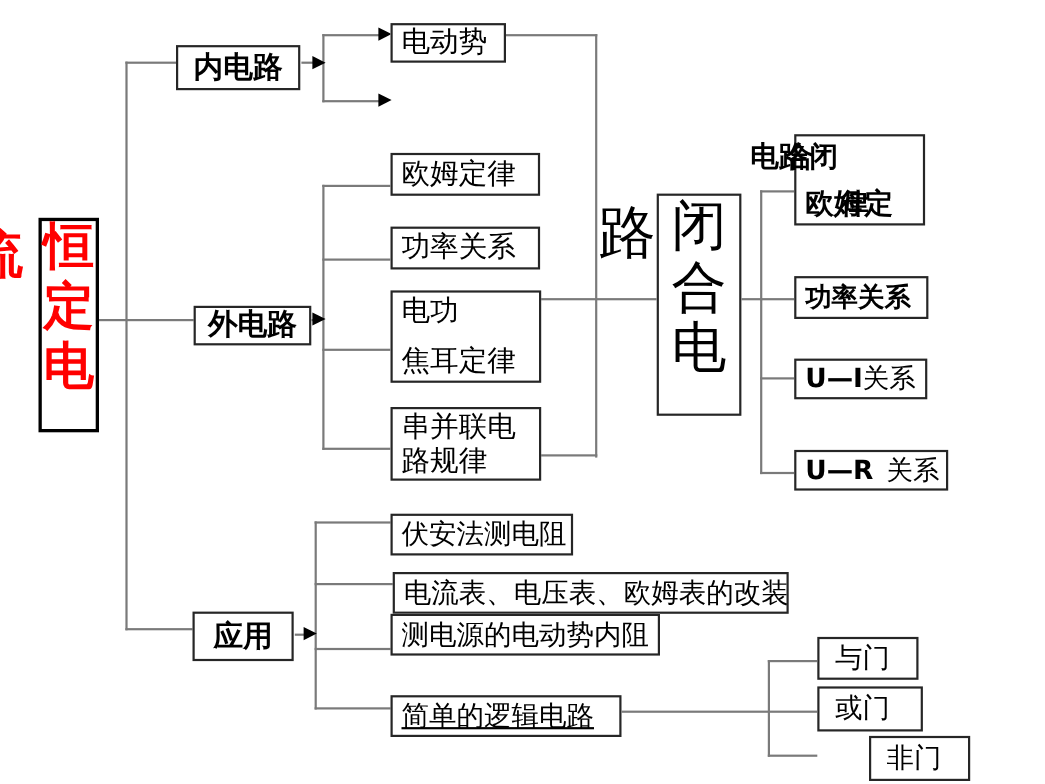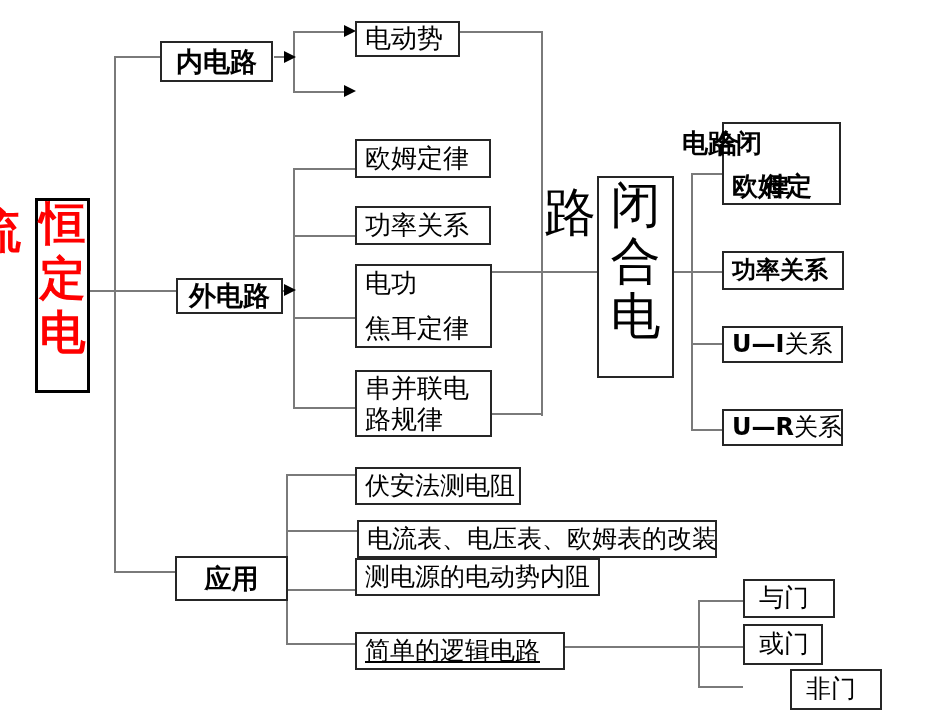--- a/index.html
+++ b/index.html
@@ -86,21 +86,21 @@
   <div class="arr" style="left:276px;top:570px;"></div>
 
   <div class="node" style="left:35px;top:198px;width:55px;height:195px;border:3px solid #000;"></div>
   <div class="vchar red" style="left:35px;top:200px;width:55px;">恒</div>
   <div class="vchar red" style="left:35px;top:255px;width:55px;">定</div>
   <div class="vchar red" style="left:35px;top:309px;width:55px;">电</div>
   <div class="vchar red" style="left:-26px;top:208px;width:48px;">流</div>
 
   <div class="node c b" style="left:160px;top:41px;width:113px;height:41px;font-size:27px;">内电路</div>
   <div class="node c b" style="left:176px;top:278px;width:107px;height:36px;font-size:27px;">外电路</div>
-  <div class="node c b" style="left:175px;top:556px;width:113px;height:45px;font-size:27px;">应用</div>
+  <div class="node c b" style="left:175px;top:556px;width:92px;height:45px;font-size:27px;">应用</div>
 
   <div class="node lpad" style="left:355px;top:21px;width:105px;height:36px;">电动势</div>
 
   <div class="node lpad" style="left:355px;top:139px;width:136px;height:39px;">欧姆定律</div>
   <div class="node lpad" style="left:355px;top:206px;width:136px;height:39px;">功率关系</div>
   <div class="node col lpad loose" style="left:355px;top:264px;width:137px;height:84px;">
     <span>电功</span>
     <span>焦耳定律</span>
   </div>
   <div class="node col lpad tight" style="left:355px;top:370px;width:137px;height:67px;">
@@ -120,27 +120,27 @@
   </div>
   <div class="gl" style="left:732px;top:171px;">
     <span>欧</span><span class="ov"><span class="o1">姆</span><span class="o2">律</span></span><span>定</span>
   </div>
 
   <div class="node lpad b sm" style="left:722px;top:251px;width:122px;height:39px;">功率关系</div>
   <div class="node lpad sm" style="left:722px;top:326px;width:121px;height:37px;">
     <span class="b">U—I</span>
       <span> 关系</span>
   </div>
-  <div class="node lpad sm" style="left:722px;top:409px;width:121px;height:37px;">
+  <div class="node lpad sm" style="left:722px;top:409px;width:140px;height:37px;gap:12px;">
     <span class="b">U—R</span>
       <span> 关系</span>
   </div>
 
   <div class="node lpad md" style="left:357px;top:520px;width:360px;height:38px;">电流表、电压表、欧姆表的改装</div>
   <div class="node lpad md" style="left:355px;top:467px;width:166px;height:38px;">伏安法测电阻</div>
   <div class="node lpad md" style="left:355px;top:558px;width:245px;height:38px;text-align:center;">测电源的电动势内阻</div>
   <div class="node lpad md" style="left:355px;top:632px;width:210px;height:38px;text-decoration:underline;">简单的逻辑电路</div>
 
   <div class="node md" style="left:743px;top:579px;width:92px;height:39px;padding-left:14px;">与门</div>
-  <div class="node md" style="left:743px;top:624px;width:80px;height:41px;padding-left:14px;">或门</div>
+  <div class="node md" style="left:743px;top:624px;width:96px;height:41px;padding-left:14px;">或门</div>
   <div class="node md" style="left:743px;top:669px;width:92px;height:41px;padding-left:14px;margin-left:47px;">非门</div>
 
 </div>
 
 </body></html>

